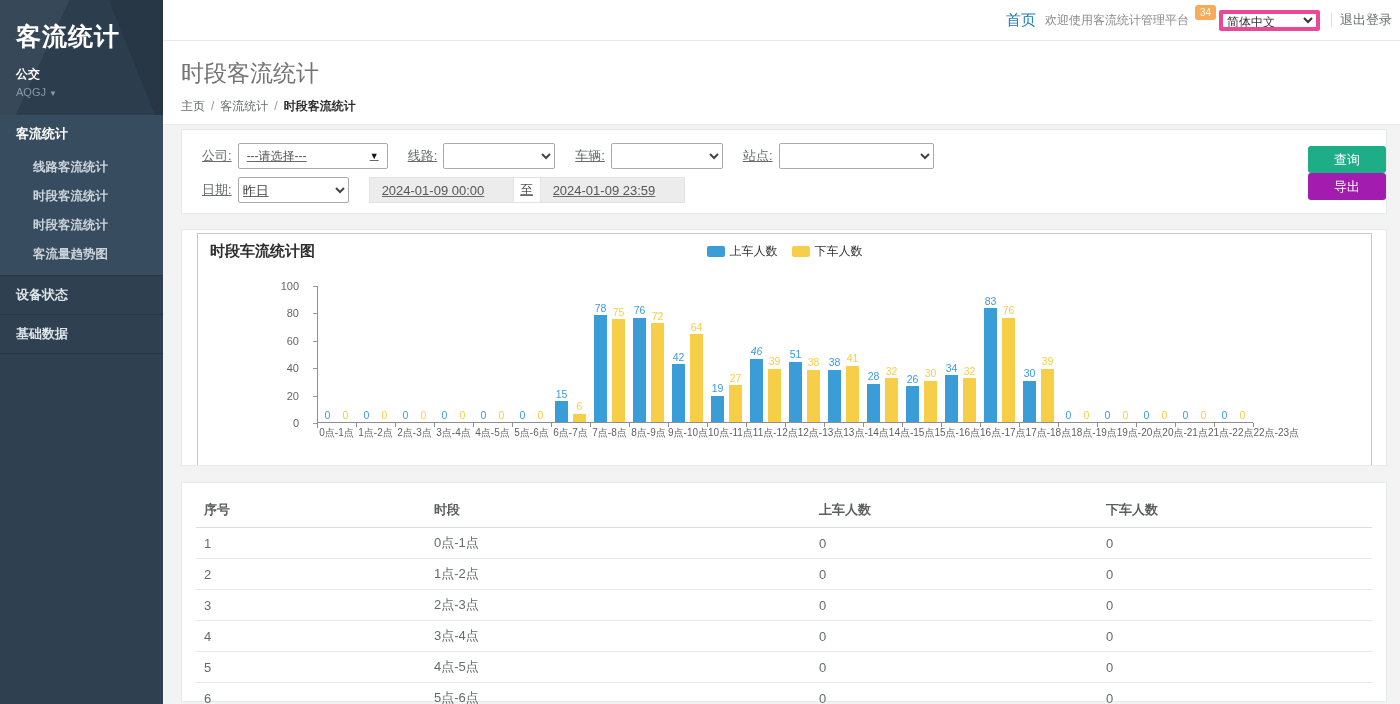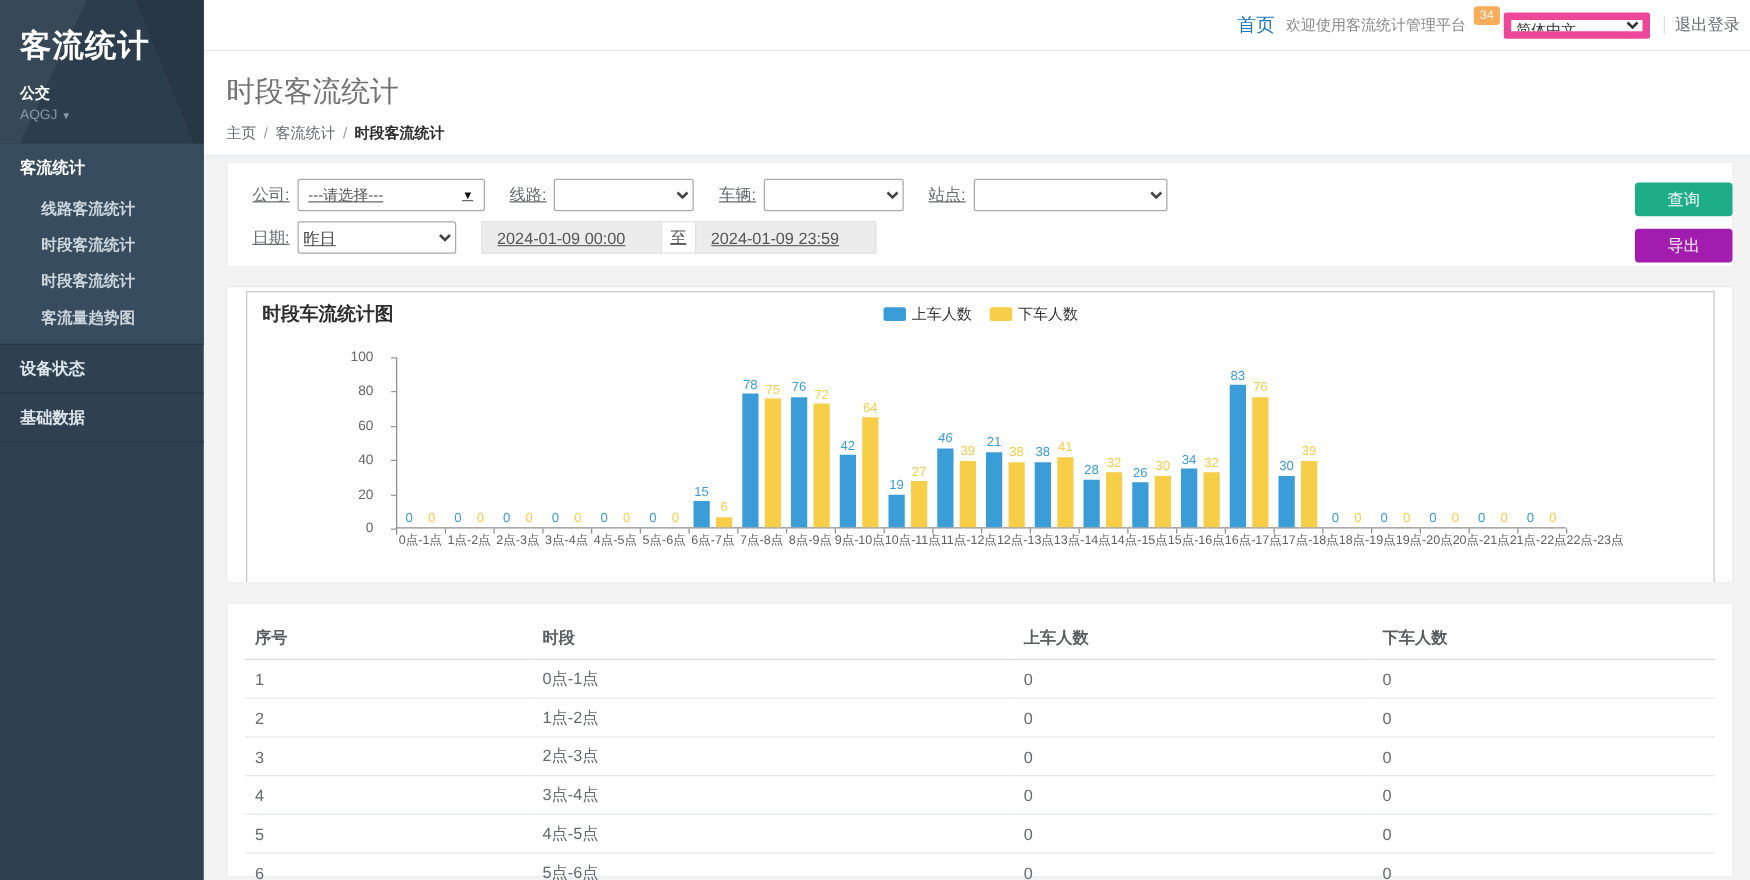--- a/index.html
+++ b/index.html
@@ -23,49 +23,49 @@
   .nav ul.sub { list-style:none; padding-bottom:6px; }
   .nav ul.sub a { display:block; padding:6px 16px 6px 33px; color:#ccd5dc; font-size:12.5px; font-weight:bold; text-decoration:none; cursor:pointer; }
 
   
   .main { position:absolute; left:163px; top:0; right:0; height:704px; }
   .topbar { height:41px; background:#fff; border-bottom:1px solid #e7eaec;
     display:flex; align-items:center; justify-content:flex-end; padding-right:8px; }
   .home-link { color:#1a7bb9; font-size:15px; margin-right:9px; text-decoration:none; cursor:pointer; }
   .welcome { color:#8a8a8a; font-size:12px; }
   .count-badge { background:#f8ac59; color:#fff; font-size:10px; padding:2px 5px; border-radius:3px; position:relative; top:-8px; margin:0 3px 0 6px; }
-  .lang-select { width:117px; height:21px; font-size:12px; color:#333; border:6px solid #ec4899; border-radius:2px; background:#fff; }
+  .lang-select { width:101px; height:21px; font-size:12px; color:#333; border:4px solid #ec4899; border-radius:2px; background:#fff; }
   .top-divider { width:1px; height:14px; background:#ddd; margin:0 8px 0 11px; }
   .logout-link { color:#676a6c; font-size:13px; text-decoration:none; cursor:pointer; }
 
   .page-heading { background:#fff; padding:17px 0 0 18px; height:84px; border-bottom:1px solid #e7eaec; }
   .page-title { color:#737373; font-size:23px; font-weight:normal; }
   .breadcrumb { margin-top:9px; font-size:12px; }
   .breadcrumb a { color:#676a6c; text-decoration:none; cursor:pointer; }
   .breadcrumb .sep { color:#999; margin:0 6px; }
   .breadcrumb .current { color:#2e2e2e; font-weight:bold; }
 
   .content { padding:4px 13px 0 18px; }
   .panel { background:#fff; border:1px solid #e7eaec; }
 
   
   .filter-panel { position:relative; padding:13px 100px 11px 20px; margin-bottom:15px; height:85px; }
   .f-row { display:flex; align-items:flex-end;text-decoration:underline; }
   .f-row + .f-row { margin-top:8px; }
   .f-label { font-size:13px; color:#676a6c; margin-right:6px; white-space:nowrap; }
   .f-group { display:flex; align-items:center; margin-right:20px; }
-  select.f-select { height:26px; border:1px solid #aaa; border-radius:2px; background:#fff; font-size:13px; color:#444; } .w112 { width:112px; } .w155 { width:155px; } .w111 { width:127px; }
+  select.f-select { height:26px; border:1px solid #aaa; border-radius:2px; background:#fff; font-size:13px; color:#444; } .w112 { width:112px; } .w155 { width:155px; } .w111 { width:111px; }
   .custom-dd { width:150px; height:26px; border:1px solid #aaa; border-radius:2px; background:#fff;
     display:flex; align-items:center; justify-content:space-between; padding:0 8px; font-size:12px; color:#555; cursor:pointer; }
   .custom-dd .dd-arrow { font-size:9px; color:#111; }
   .date-group { display:flex; align-items:stretch; }
   .date-input { width:145px; height:26px; background:#ececec; border:1px solid #e2e2e2; color:#555; font-size:13px; padding:0 12px; }
   .date-addon { width:26px; background:#fff; border:1px solid #e2e2e2; border-left:none; border-right:none;
     display:flex; align-items:center; justify-content:center; font-size:13px; color:#555; }
-  .btn-col { position:absolute; right:0px; top:16px; display:flex; flex-direction:column; gap:10px; }
+  .btn-col { position:absolute; right:0px; top:16px; display:flex; flex-direction:column; gap:0; }
   .btn { width:78px; height:27px; border:none; border-radius:3px; color:#fff; font-size:13px; cursor:pointer; font-family:inherit; }
   .btn-query { background:#1dae88; }
   .btn-export { background:#a21caf; }
 
   
   .chart-scroll { height:237px; overflow-y:scroll; overflow-x:hidden; margin-bottom:16px; }
   .chart-scroll::-webkit-scrollbar { width:14px; }
   .chart-scroll::-webkit-scrollbar-track { background:#fafafa; border-left:1px solid #ececec; }
   .chart-scroll::-webkit-scrollbar-thumb { background:#c5c5c5; border:2px solid #fafafa; }
   .chart-scroll::-webkit-scrollbar-button { height:13px; background:#fafafa; }
@@ -351,21 +351,21 @@
                   <div class="bar" style="height: 63.02px; background: rgb(59, 157, 216);"></div>
                 </div>
                 <div class="bcol">
                   <span class="bval" style="color: rgb(247, 206, 71);">39</span>
                   <div class="bar" style="height: 53.43px; background: rgb(247, 206, 71);"></div>
                 </div>
                 <i class="tick"></i>
               </div>
               <div class="slot">
                 <div class="bcol">
-                  <span class="bval" style="color: rgb(59, 157, 216);">21</span>
+                  <span class="bval" style="color: rgb(59, 157, 216);">51</span>
                   <div class="bar" style="height: 60.28px; background: rgb(59, 157, 216);"></div>
                 </div>
                 <div class="bcol">
                   <span class="bval" style="color: rgb(247, 206, 71);">38</span>
                   <div class="bar" style="height: 52.06px; background: rgb(247, 206, 71);"></div>
                 </div>
                 <i class="tick"></i>
               </div>
               <div class="slot">
                 <div class="bcol">

